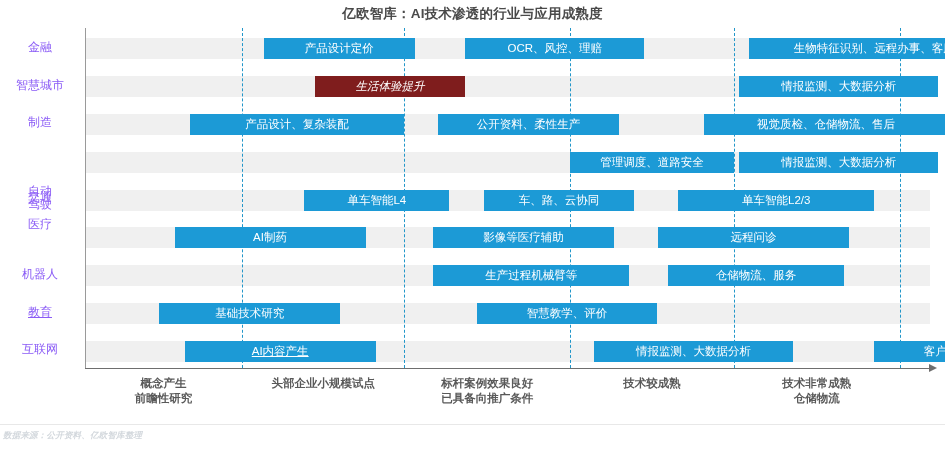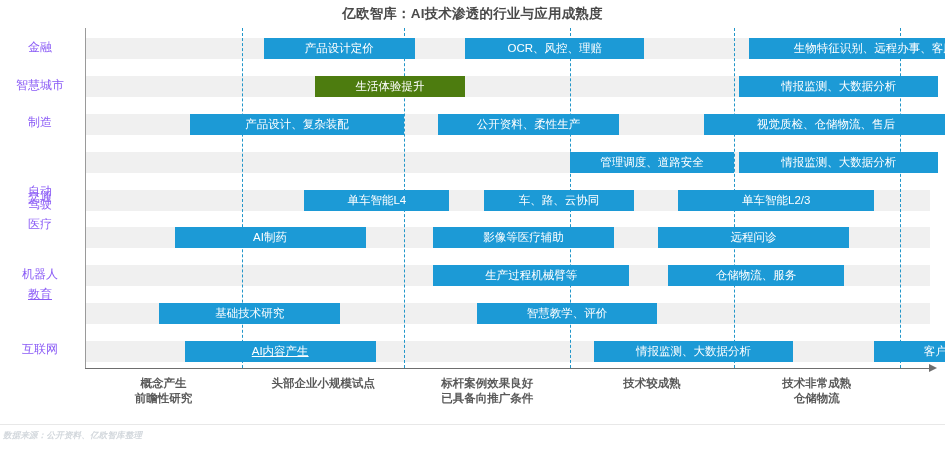--- a/index.html
+++ b/index.html
@@ -136,21 +136,21 @@
       <div class="row-band" style="top: 274.833px; height: 21px; background: rgb(240, 240, 240);"></div>
       <div class="row-band" style="top: 312.611px; height: 21px; background: rgb(240, 240, 240);"></div>
       <div class="stage-divider" style="left: 157.17px; border-left-color: rgb(33, 150, 201);"></div>
       <div class="stage-divider" style="left: 319.41px; border-left-color: rgb(33, 150, 201);"></div>
       <div class="stage-divider" style="left: 485.03px; border-left-color: rgb(33, 150, 201);"></div>
       <div class="stage-divider" style="left: 648.96px; border-left-color: rgb(33, 150, 201);"></div>
       <div class="stage-divider" style="left: 814.58px; border-left-color: rgb(33, 150, 201);"></div>
       <div class="bar" title="产品设计定价" style="left: 179.14px; width: 150.41px; top: 10.3889px; background: rgb(28, 154, 214); color: rgb(255, 255, 255);">产品设计定价</div>
       <div class="bar" title="OCR、风控、理赔" style="left: 380.25px; width: 179.14px; top: 10.3889px; background: rgb(28, 154, 214); color: rgb(255, 255, 255);">OCR、风控、理赔</div>
       <div class="bar" title="生物特征识别、远程办事、客服" style="left: 664.17px; width: 250.12px; top: 10.3889px; background: rgb(28, 154, 214); color: rgb(255, 255, 255);">生物特征识别、远程办事、客服</div>
-      <div class="bar" title="生活体验提升" style="left: 229.84px; width: 150.41px; top: 48.1667px; background: #4d7c0f; color: rgb(255, 255, 255);">生活体验提升</div>
+      <div class="bar" title="生活体验提升" style="left: 229.84px; width: 150.41px; top: 48.1667px; background: #7f1d1d; color: rgb(255, 255, 255); font-style: italic;">生活体验提升</div>
       <div class="bar" title="情报监测、大数据分析" style="left: 654.03px; width: 199.42px; top: 48.1667px; background: rgb(28, 154, 214); color: rgb(255, 255, 255);">情报监测、大数据分析</div>
       <div class="bar" title="产品设计、复杂装配" style="left: 104.78px; width: 214.63px; top: 85.9444px; background: rgb(28, 154, 214); color: rgb(255, 255, 255);">产品设计、复杂装配</div>
       <div class="bar" title="设备管理、柔性生产" style="left: 353.21px; width: 180.83px; top: 85.9444px; background: rgb(28, 154, 214); color: rgb(255, 255, 255);">公开资料、柔性生产</div>
       <div class="bar" title="视觉质检、仓储物流、售后" style="left: 618.54px; width: 245.05px; top: 85.9444px; background: rgb(28, 154, 214); color: rgb(255, 255, 255);">视觉质检、仓储物流、售后</div>
       <div class="bar" title="管理调度、道路安全" style="left: 485.03px; width: 163.93px; top: 123.722px; background: rgb(28, 154, 214); color: rgb(255, 255, 255);">管理调度、道路安全</div>
       <div class="bar" title="情报监测、大数据分析" style="left: 654.03px; width: 199.42px; top: 123.722px; background: rgb(28, 154, 214); color: rgb(255, 255, 255);">情报监测、大数据分析</div>
       <div class="bar" title="单车智能L4" style="left: 179.14px; width: 145.34px; top: 161.5px; background: rgb(28, 154, 214); color: rgb(255, 255, 255); margin-left: 40px;">单车智能L4</div>
       <div class="bar" title="车、路、云协同" style="left: 398.84px; width: 150.41px; top: 161.5px; background: rgb(28, 154, 214); color: rgb(255, 255, 255);">车、路、云协同</div>
       <div class="bar" title="单车智能L2/3" style="left: 593.19px; width: 196.04px; top: 161.5px; background: rgb(28, 154, 214); color: rgb(255, 255, 255);">单车智能L2/3</div>
       <div class="bar" title="AI制药" style="left: 89.57px; width: 190.97px; top: 199.278px; background: rgb(28, 154, 214); color: rgb(255, 255, 255);">AI制药</div>
@@ -185,21 +185,21 @@
       <div class="row-label" style="top: 185px;">
         <div>自动</div>
         <div>驾驶</div>
       </div>
       <div class="row-label" style="top: 218px;">
         <div>医疗</div>
       </div>
       <div class="row-label" style="top: 267.556px;">
         <div>机器人</div>
       </div>
-      <div class="row-label" style="top: 288px; text-decoration: underline;">
+      <div class="row-label" style="top: 306px; text-decoration: underline;">
         <div>教育</div>
       </div>
       <div class="row-label" style="top: 343.111px;">
         <div>互联网</div>
       </div>
     </div>
   <div id="captions-layer">
       <div class="stage-caption" style="left: 73.585px; width: 180px;"><div>概念产生</div><div>前瞻性研究</div></div>
       <div class="stage-caption" style="left: 233.29px; width: 180px;"><div>头部企业小规模试点</div></div>
       <div class="stage-caption" style="left: 397.22px; width: 180px;"><div>标杆案例效果良好</div><div>已具备向推广条件</div></div>

